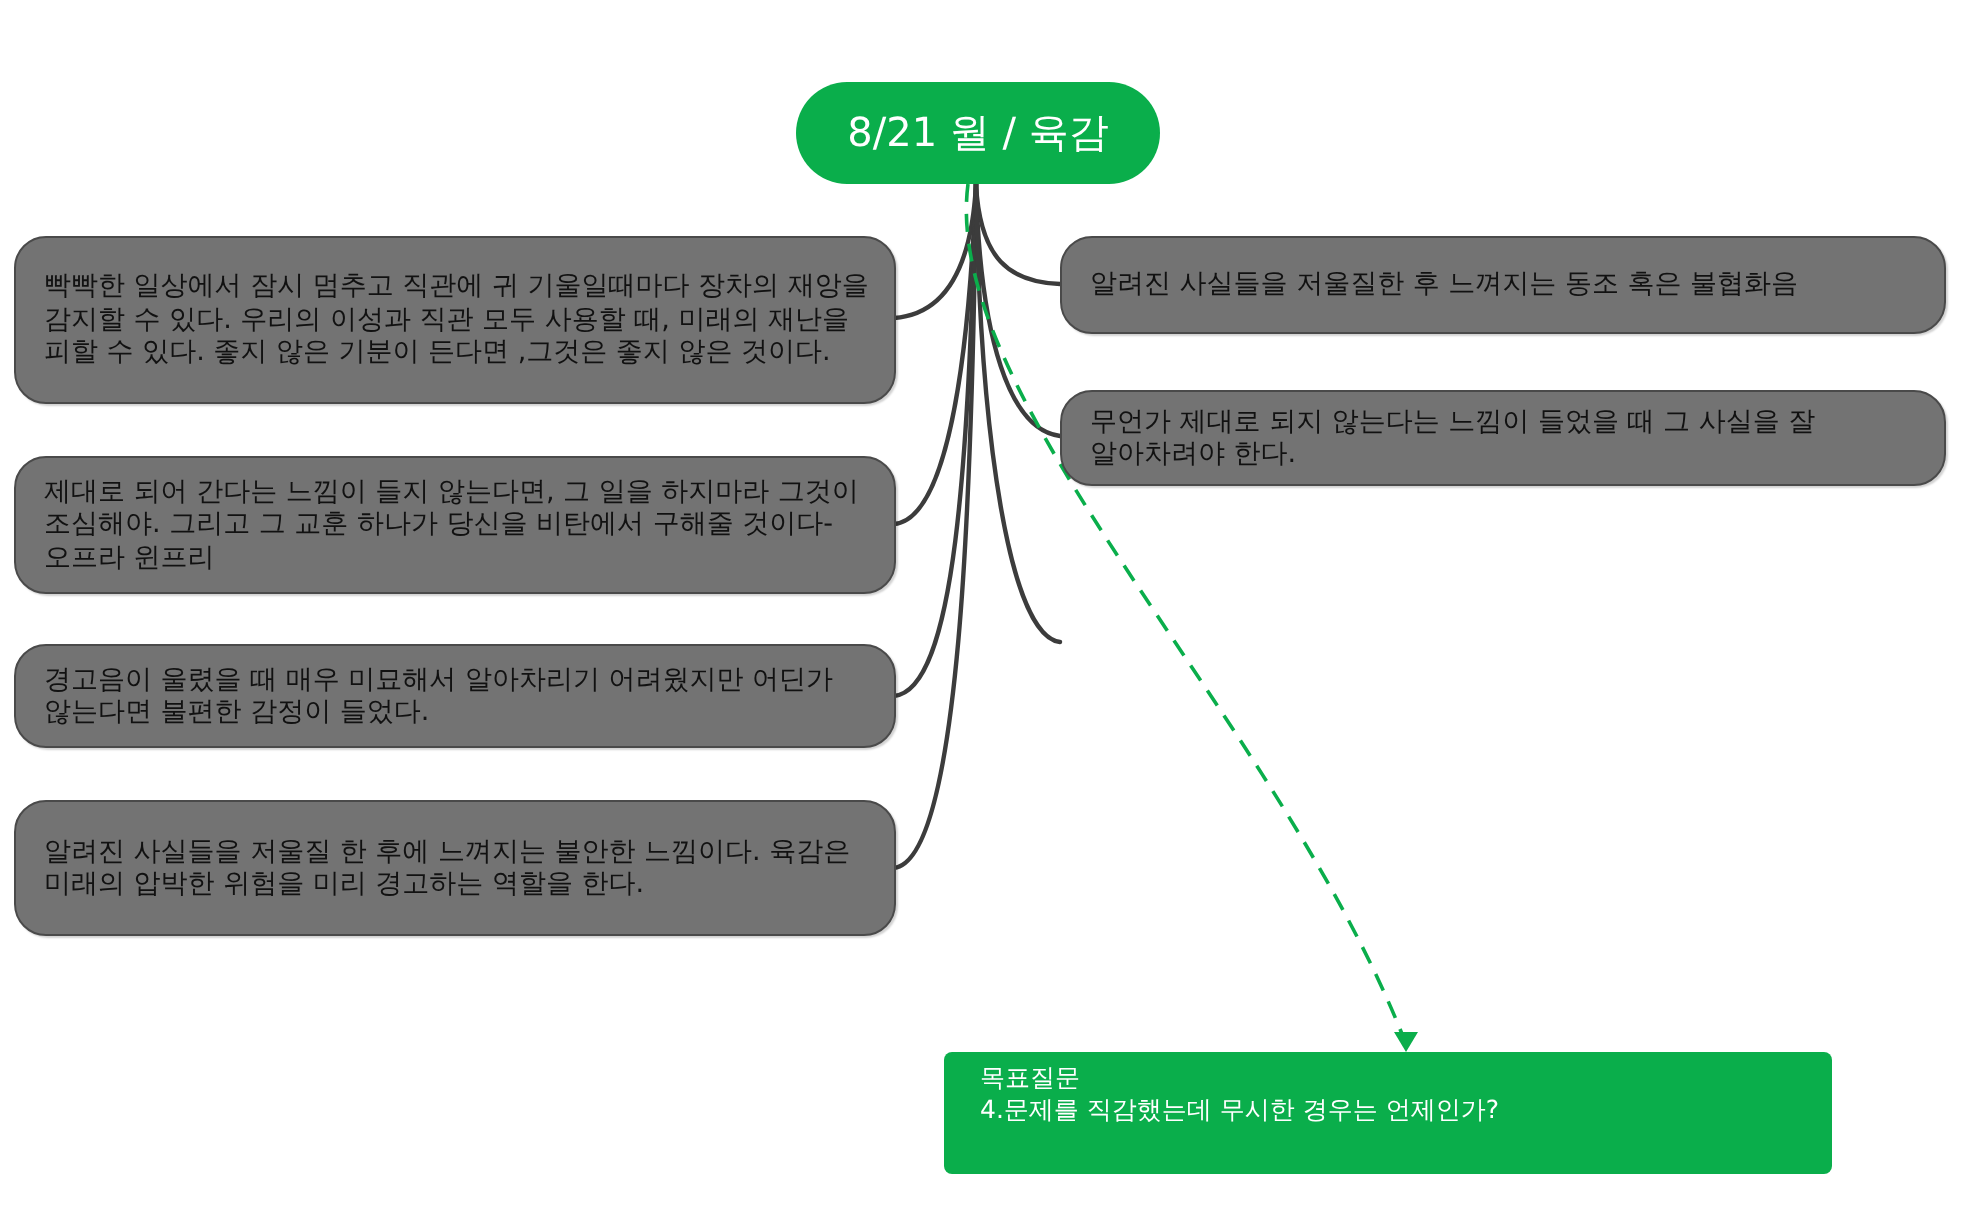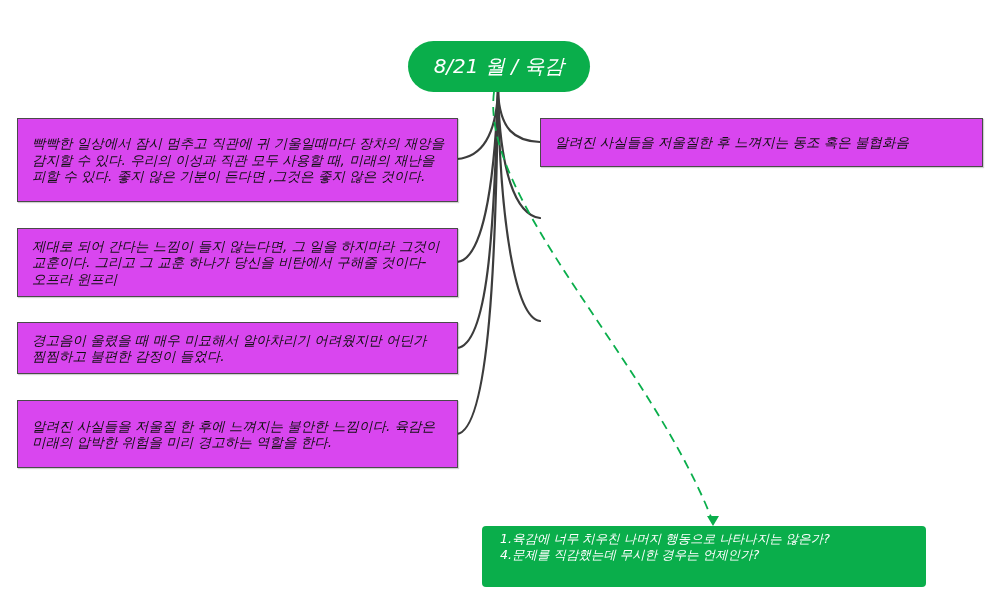--- a/index.html
+++ b/index.html
@@ -1,32 +1,32 @@
 <!DOCTYPE html>
 <html><head>
 <meta charset="utf-8">
 <style>
   html, body { margin: 0; padding: 0; }
   body {
     width: 991px; height: 616px; position: relative; overflow: hidden;
     background: #ffffff;
     font-family: "DejaVu Sans", "Liberation Sans", sans-serif;
   }
-  .canvas { position: absolute; left: 10px; top: 0; width: 955px; height: 616px; font-style: italic; }
+  .canvas { position: absolute; left: 0; top: 0; width: 955px; height: 616px; }
   svg.links { position: absolute; left: 0; top: 0; width: 991px; height: 616px; pointer-events: none; }
   .hub {
     position: absolute; left: 398px; top: 41px; width: 182px; height: 51px;
     background: #0aae4b; border-radius: 26px;
     color: #ffffff; font-size: 20px;
     display: flex; align-items: center; justify-content: center;
     box-sizing: border-box;
   }
   .topic {
     position: absolute; box-sizing: border-box;
-    background: #d946ef; border: 1.5px solid #4a4a4a; border-radius: 0;
+    background: #737373; border: 1.5px solid #4a4a4a; border-radius: 16px;
     box-shadow: 1px 1px 1px rgba(0,0,0,0.18);
     color: #111111; font-size: 13.5px; line-height: 16.5px;
     padding: 4px 10px 4px 14px;
     word-break: keep-all; overflow-wrap: break-word;
     display: flex; align-items: center;
   }
   .topic span { display: block; width: 100%; }
   .goal {
     position: absolute; left: 472px; top: 526px; width: 444px; height: 61px;
     background: #0aae4b; border-radius: 4px; box-sizing: border-box;
@@ -58,31 +58,34 @@
   </svg>
 
   <div class="hub">
     <span>8/21 월 / 육감</span>
   </div>
 
   <div class="topic" style="left:7px; top:118px; width:441px; height:84px;">
     <span>빡빡한 일상에서 잠시 멈추고 직관에 귀 기울일때마다 장차의 재앙을 감지할 수 있다. 우리의 이성과 직관 모두 사용할 때, 미래의 재난을 피할 수 있다. 좋지 않은 기분이 든다면 ,그것은 좋지 않은 것이다.</span>
   </div>
   <div class="topic" style="left:7px; top:228px; width:441px; height:69px;">
-    <span>제대로 되어 간다는 느낌이 들지 않는다면, 그 일을 하지마라 그것이 교훈이다. 그리고 그  교훈 하나가 당신을 비탄에서 구해줄 것이다-오프라 윈프리</span>
+    <span>제대로 되어 간다는 느낌이 들지 않는다면, 그 일을 하지마라 그것이 조심해야. 그리고 그  교훈 하나가 당신을 비탄에서 구해줄 것이다-오프라 윈프리</span>
   </div>
   <div class="topic" style="left:7px; top:322px; width:441px; height:52px;">
-    <span>경고음이 울렸을 때 매우 미묘해서 알아차리기 어려웠지만 어딘가 찜찜하고 불편한 감정이 들었다.</span>
+    <span>경고음이 울렸을 때 매우 미묘해서 알아차리기 어려웠지만 어딘가 않는다면 불편한 감정이 들었다.</span>
   </div>
   <div class="topic" style="left:7px; top:400px; width:441px; height:68px;">
     <span>알려진 사실들을 저울질 한 후에 느껴지는 불안한 느낌이다. 육감은 미래의 압박한 위험을 미리 경고하는 역할을 한다.</span>
   </div>
 
   <div class="topic" style="left:530px; top:118px; width:443px; height:49px;">
     <span>알려진 사실들을 저울질한 후 느껴지는 동조 혹은 불협화음</span>
   </div>
+  <div class="topic" style="left:530px; top:195px; width:443px; height:48px;">
+    <span>무언가 제대로 되지 않는다는 느낌이 들었을 때 그 사실을 잘 알아차려야 한다.</span>
+  </div>
 
   <div class="goal">
-    <div>1.육감에 너무 치우친 나머지 행동으로 나타나지는 않은가?</div>
+    <div>목표질문</div>
     <div>4.문제를 직감했는데 무시한 경우는 언제인가?</div>
   </div>
 
 </div>
 
 </body></html>

